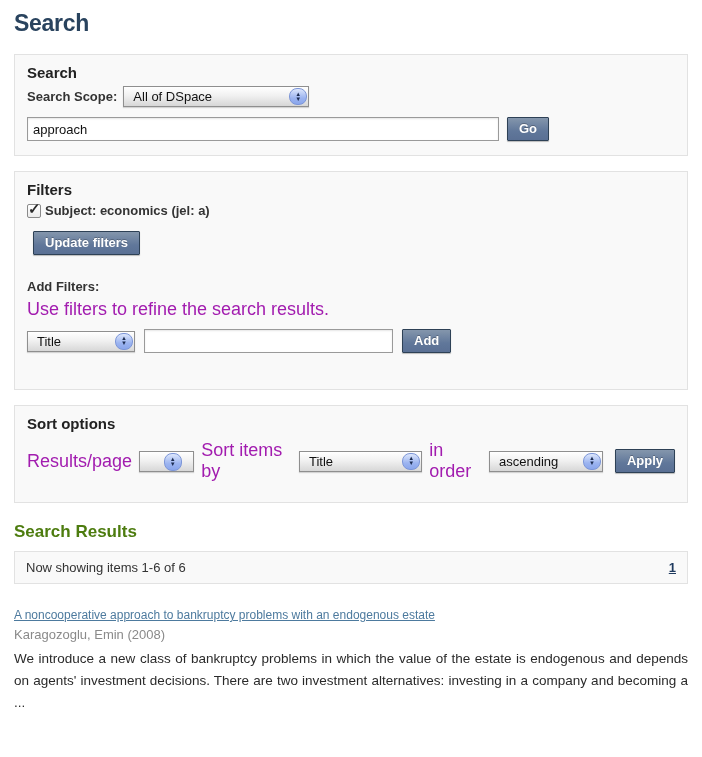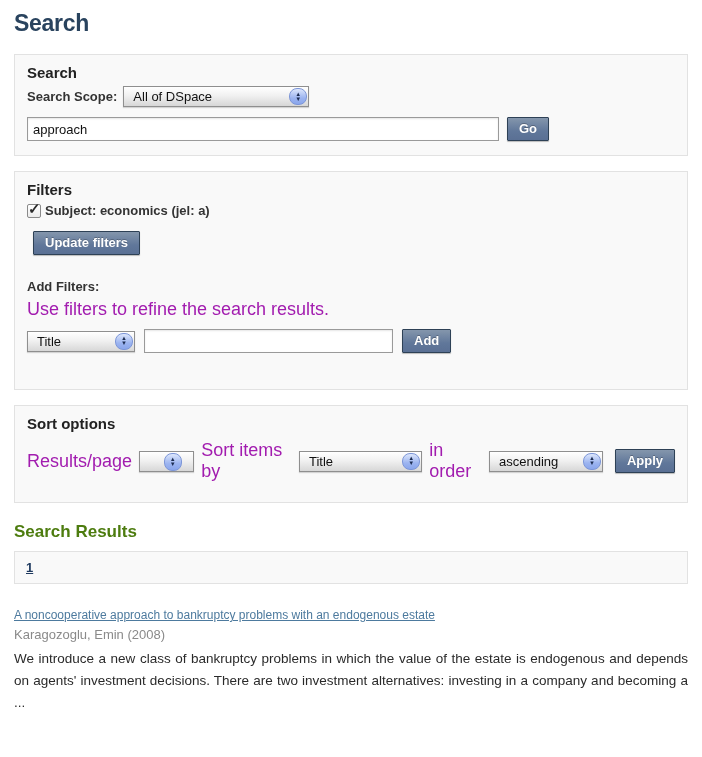--- a/index.html
+++ b/index.html
@@ -201,20 +201,21 @@
             <span>▼</span>
         </span>
       </span>
       <button class="btn apply-btn">Apply</button>
     </div>
   </div>
 
   <div class="results-heading">Search Results</div>
 
   <div class="pagebar">
+    <span>Now showing items 1-6 of 6</span>
     <a class="pagelink" href="#">1</a>
   </div>
 
   <div class="result">
     <a class="result-title" href="#">A noncooperative approach to bankruptcy problems with an endogenous estate</a>
     <div class="result-author">Karagozoglu, Emin (2008)</div>
     <div class="result-abstract">We introduce a new class of bankruptcy problems in which the value of the estate is endogenous and depends on agents' investment decisions. There are two investment alternatives: investing in a company and becoming a ...</div>
   </div>
 
 

